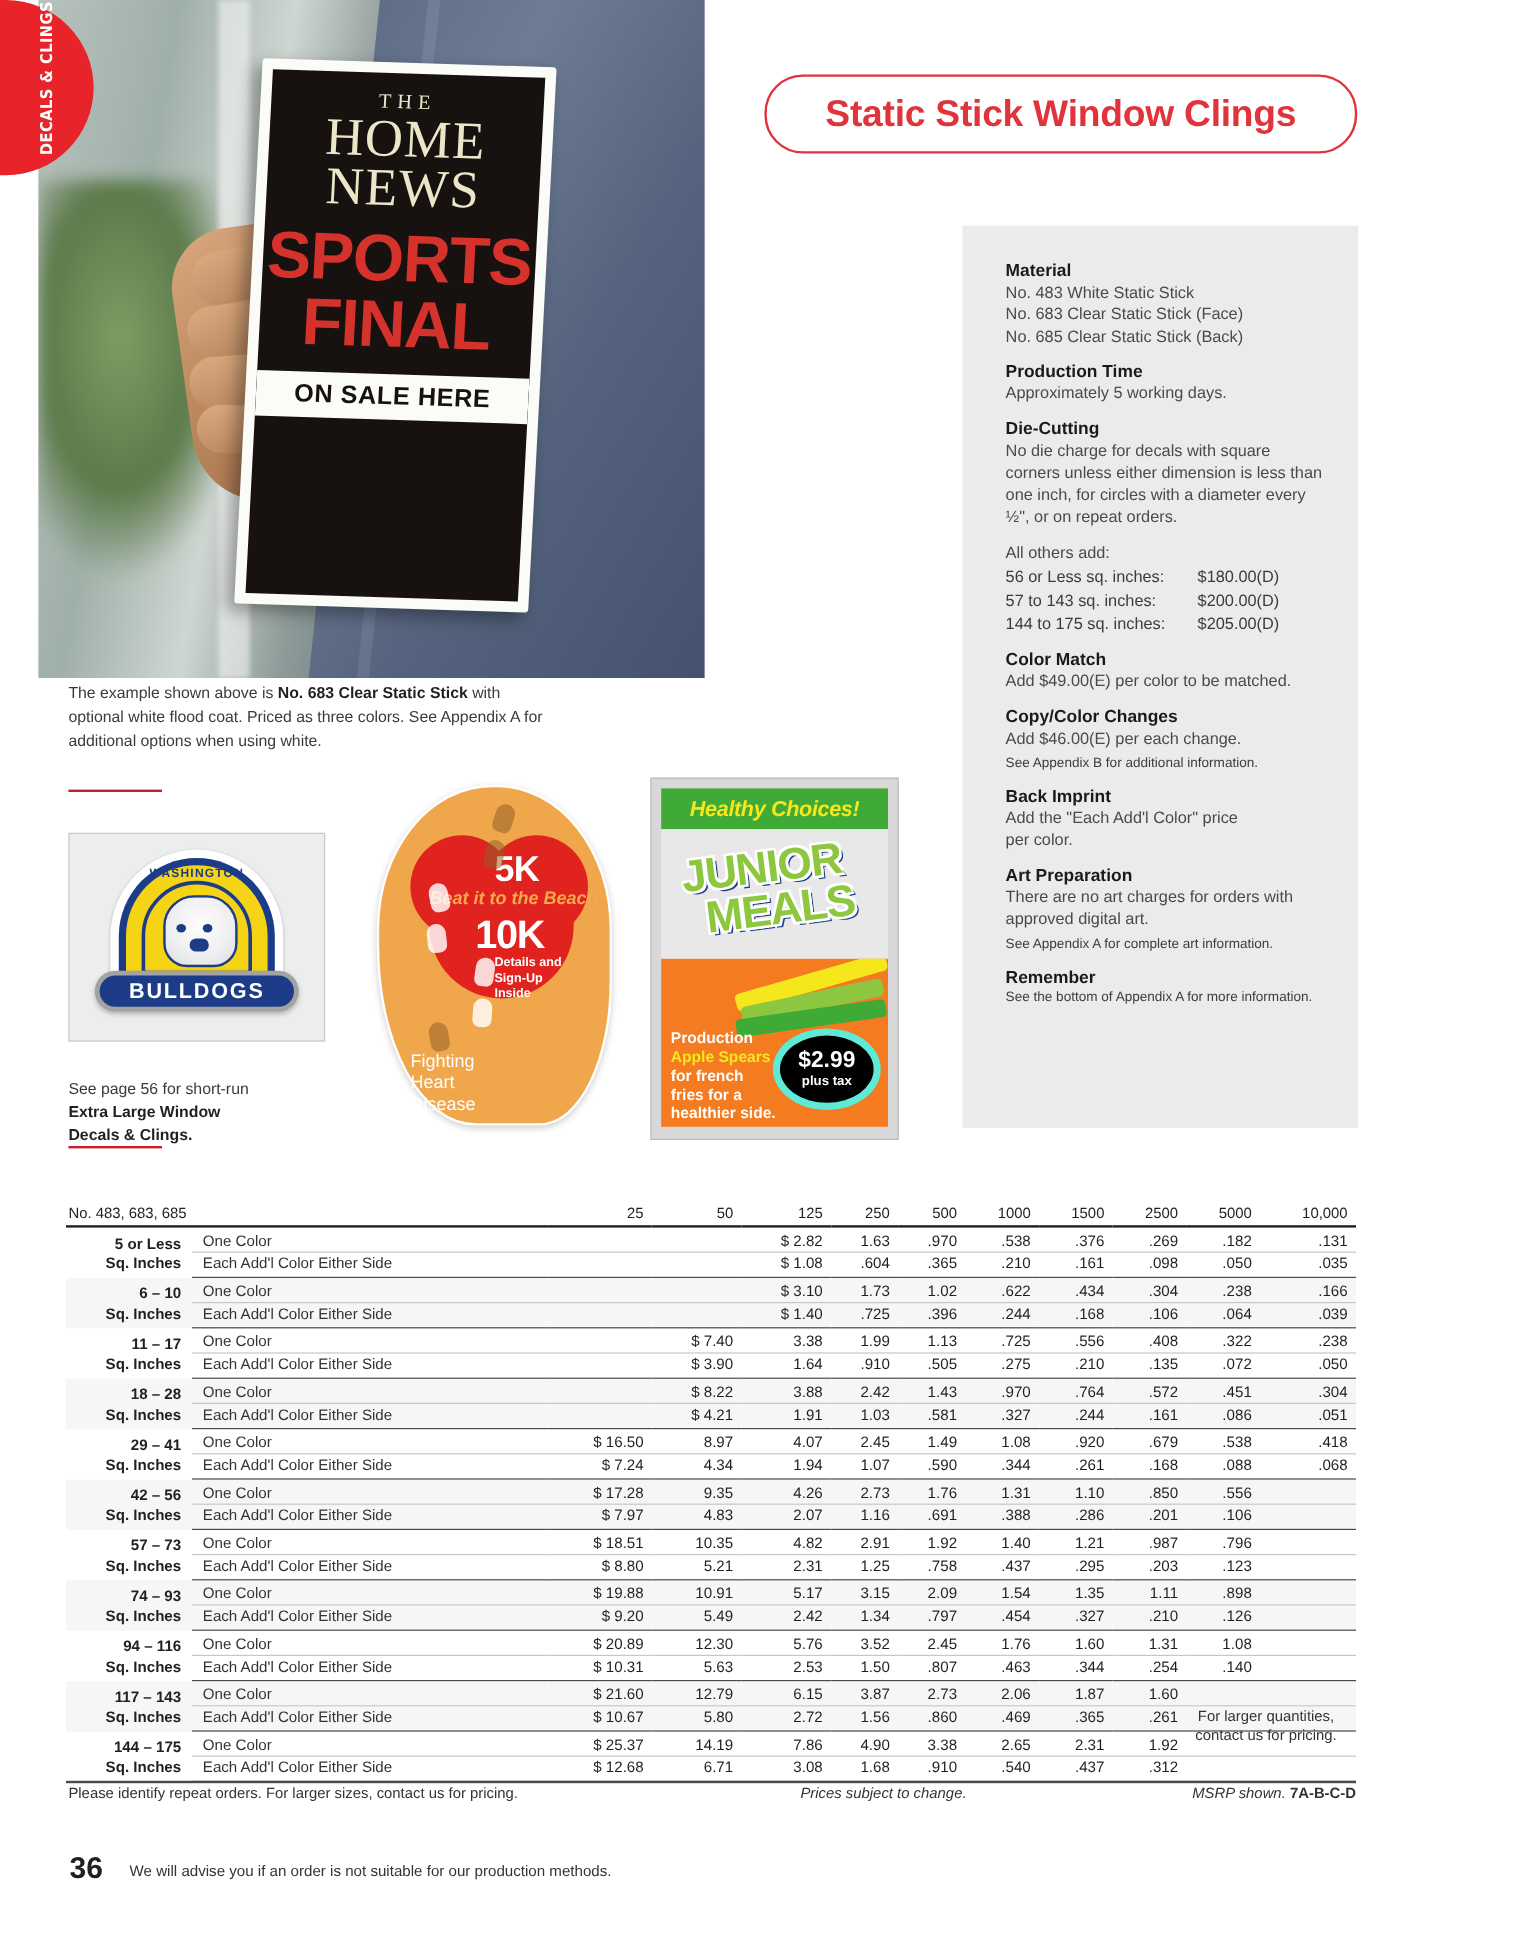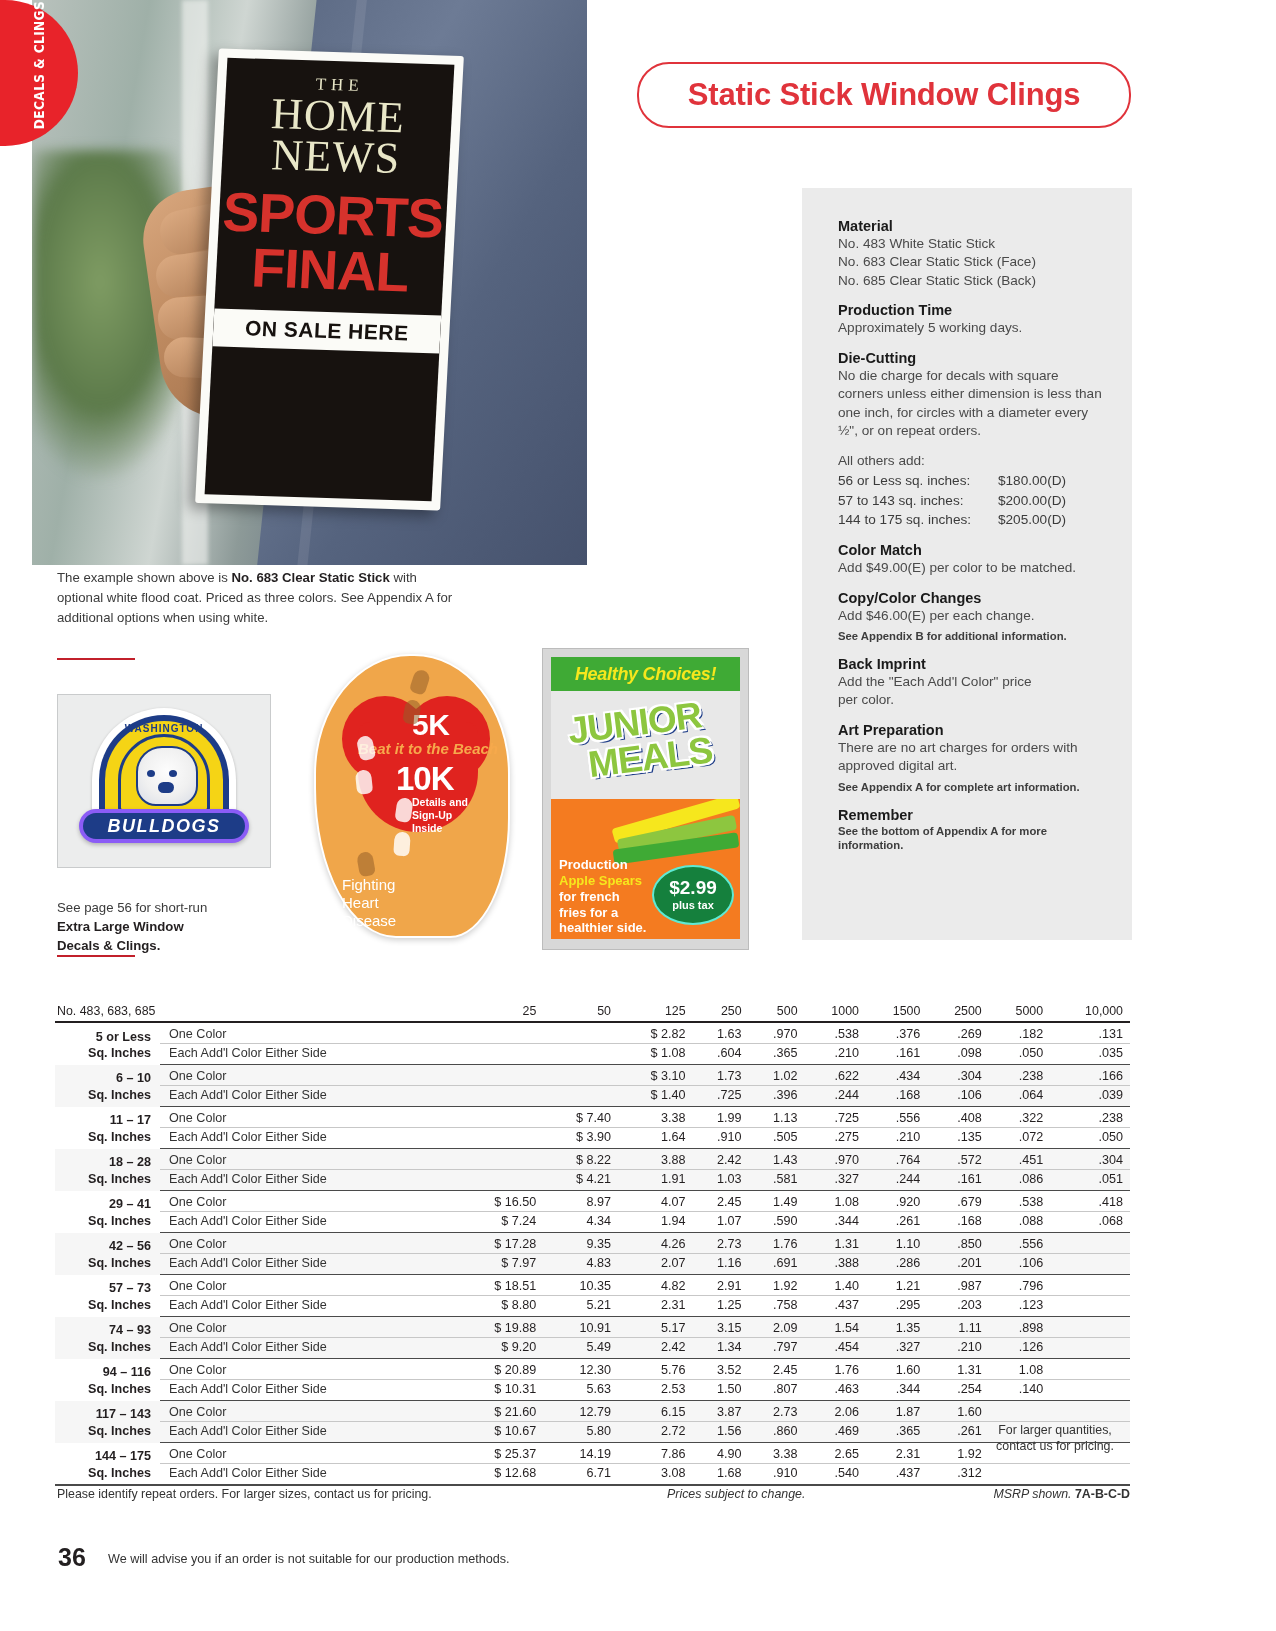--- a/index.html
+++ b/index.html
@@ -96,23 +96,22 @@
     color:#1d3c87;font-weight:bold;font-size:10px;letter-spacing:1px;text-align:center;
   }
   .bd-dog{
     position:absolute;left:62px;top:40px;width:58px;height:56px;
     background:radial-gradient(circle at 50% 42%,#fdfdfd 0%,#f0f0f0 55%,#d9dde6 100%);
     border:2.5px solid #1d3c87;border-radius:26px 26px 20px 20px;
   }
   .bd-dog:before{content:"";position:absolute;left:9px;top:22px;width:8px;height:7px;background:#1d3c87;border-radius:50%;box-shadow:22px 0 0 #1d3c87;}
   .bd-dog:after{content:"";position:absolute;left:20px;top:34px;width:16px;height:11px;background:#1d3c87;border-radius:7px;}
   .bd-banner{
-    position:absolute;left:5px;top:103px;width:170px;height:34px;background:#8b5cf6;border-radius:17px;
+    position:absolute;left:5px;top:103px;width:170px;height:34px;background:#a3a3a3;border-radius:17px;
     box-shadow:0 2px 4px rgba(0,0,0,.25);
-    font-style:italic;
   }
   .bd-banner-in{
     position:absolute;left:4px;top:4px;width:162px;height:26px;background:#1d3c87;border-radius:13px;
     color:#fff;font-weight:bold;font-size:18px;letter-spacing:1.5px;text-align:center;line-height:26px;
   }
   
   #heart-decal{position:absolute;left:250px;top:-12px;width:220px;height:300px;}
   .ht-blob{
     position:absolute;left:14px;top:6px;width:192px;height:280px;
     background:#f0a64a;
@@ -143,37 +142,37 @@
   .jm-word1{position:absolute;left:6px;top:4px;color:#8dc63f;font-weight:bold;font-size:37px;letter-spacing:-1px;
             text-shadow:-2px -2px 0 #fff,2px -2px 0 #fff,-2px 2px 0 #fff,2px 2px 0 #fff,3px 3px 0 #1d3c87;}
   .jm-word2{position:absolute;left:22px;top:40px;color:#8dc63f;font-weight:bold;font-size:37px;letter-spacing:-1px;
             text-shadow:-2px -2px 0 #fff,2px -2px 0 #fff,-2px 2px 0 #fff,2px 2px 0 #fff,3px 3px 0 #1d3c87;}
   .jm-bot{position:absolute;left:8px;top:150px;width:189px;height:140px;background:#f47b20;overflow:hidden;}
   .jm-fries{position:absolute;left:60px;top:-6px;width:150px;height:70px;}
   .jm-fries i{position:absolute;height:15px;border-radius:4px;}
   .jm-sub{position:absolute;left:8px;top:58px;color:#fff;font-weight:bold;font-size:13px;line-height:1.22;}
   .jm-sub em{color:#f6e71d;font-style:normal;}
   .jm-price{
-    position:absolute;right:6px;bottom:14px;width:78px;height:56px;background:#15803d;border-radius:50%;
-    border:2px solid #5eead4;color:#fff;text-align:center;
+    position:absolute;right:6px;bottom:14px;width:78px;height:56px;background:#000000;border-radius:50%;
+    border:6px solid #5eead4;color:#fff;text-align:center;
   }
   .jm-price b{display:block;font-size:19px;margin-top:10px;}
   .jm-price s{display:block;font-size:11px;text-decoration:none;font-weight:bold;}
   
   #page56-note{position:absolute;left:57px;top:898px;width:220px;font-size:13.2px;line-height:1.45;color:#3b3b3b;}
   #page56-note b{color:#231f20;}
   
   #info-panel{
     position:absolute;left:802px;top:188px;width:330px;height:752px;background:#ebebeb;
     box-sizing:border-box;padding:30px 26px 0 36px;
   }
   #info-panel h4{margin:0 0 1px 0;font-size:14.5px;color:#1a1a1a;font-weight:bold;}
   #info-panel p{margin:0 0 12px 0;font-size:13.6px;line-height:1.36;color:#4a4a4a;}
   #info-panel p.tight{margin-bottom:11px;}
-  #info-panel .note{font-size:11.3px;line-height:1.3;color:#3d3d3d;margin:-9px 0 12px 0;font-weight:bold;}
+  #info-panel .note{font-size:11.3px;line-height:1.3;color:#3d3d3d;margin:-9px 0 12px 0;font-weight:normal;}
   .pricerow{display:flex;font-size:13.6px;color:#3b3b3b;line-height:1.42;}
   .pricerow .lbl{width:160px;}
   
   #ptable{position:absolute;left:55px;top:1004px;width:1075px;}
   table{border-collapse:collapse;width:100%;font-size:12.6px;}
   th,td{padding:0;}
   thead th{
     font-size:12.4px;font-weight:normal;text-align:right;padding:0 7px 3px 0;
     border-bottom:2.5px solid #231f20;white-space:nowrap;
   }

